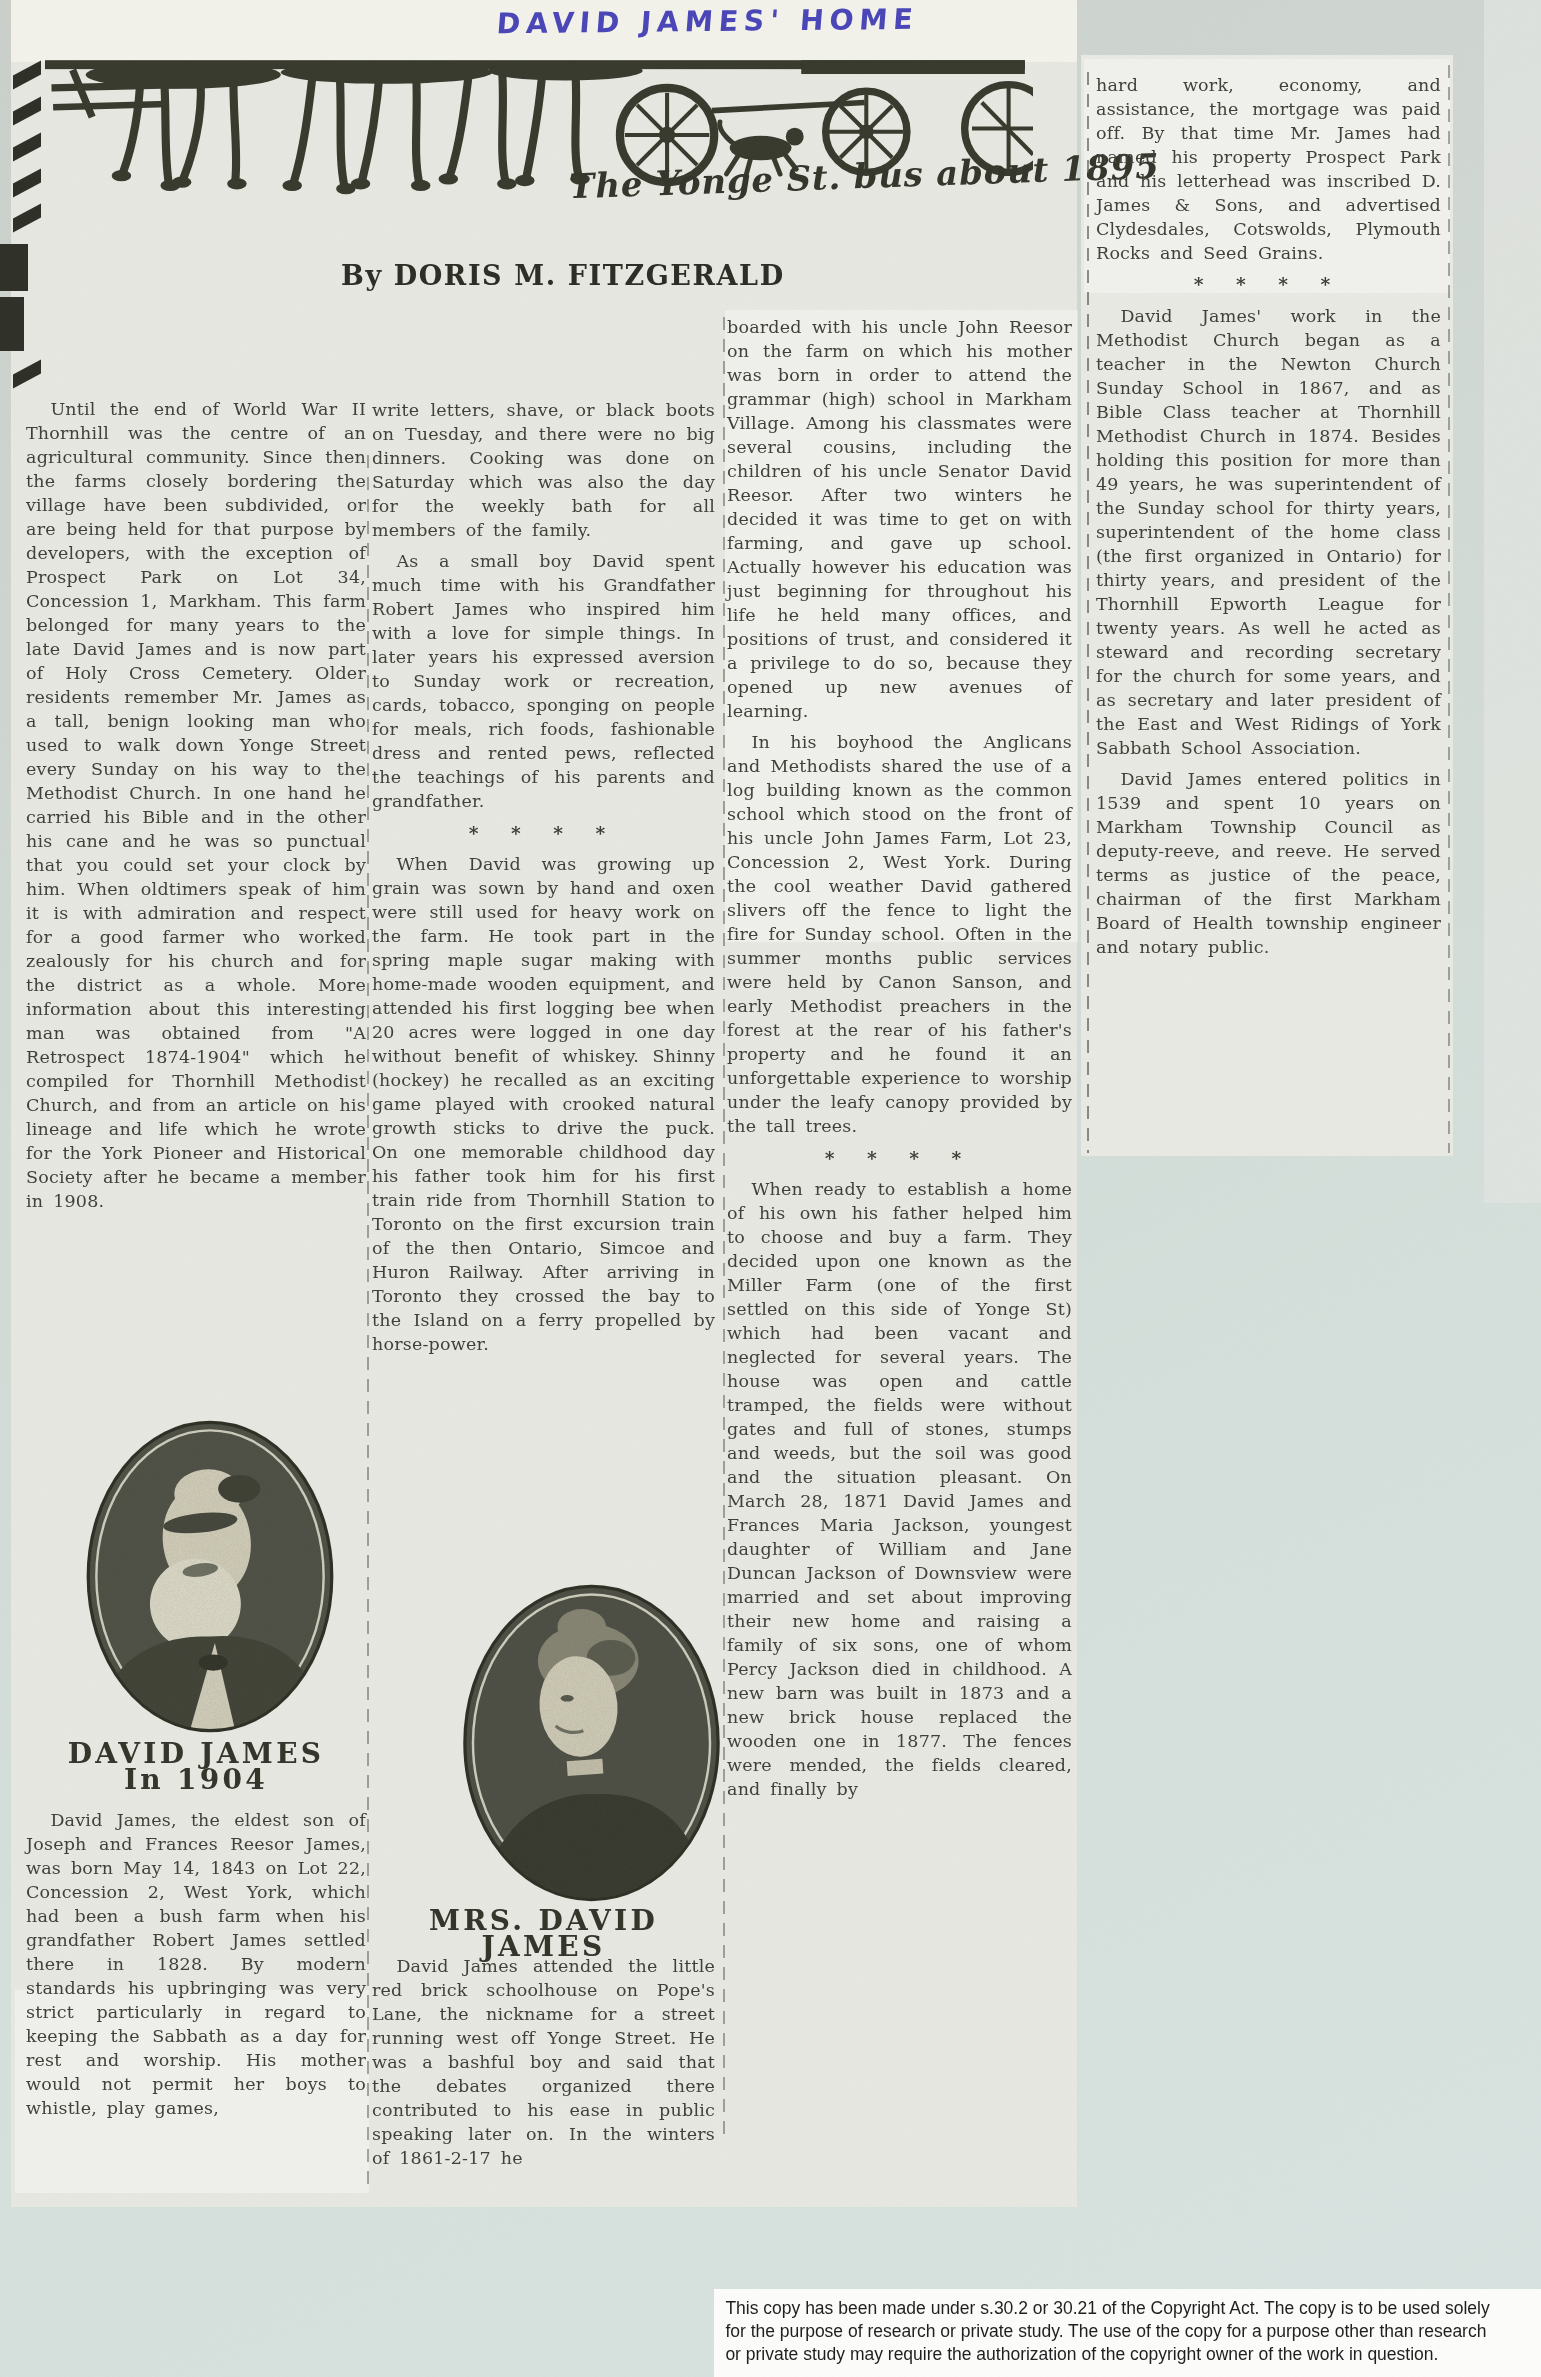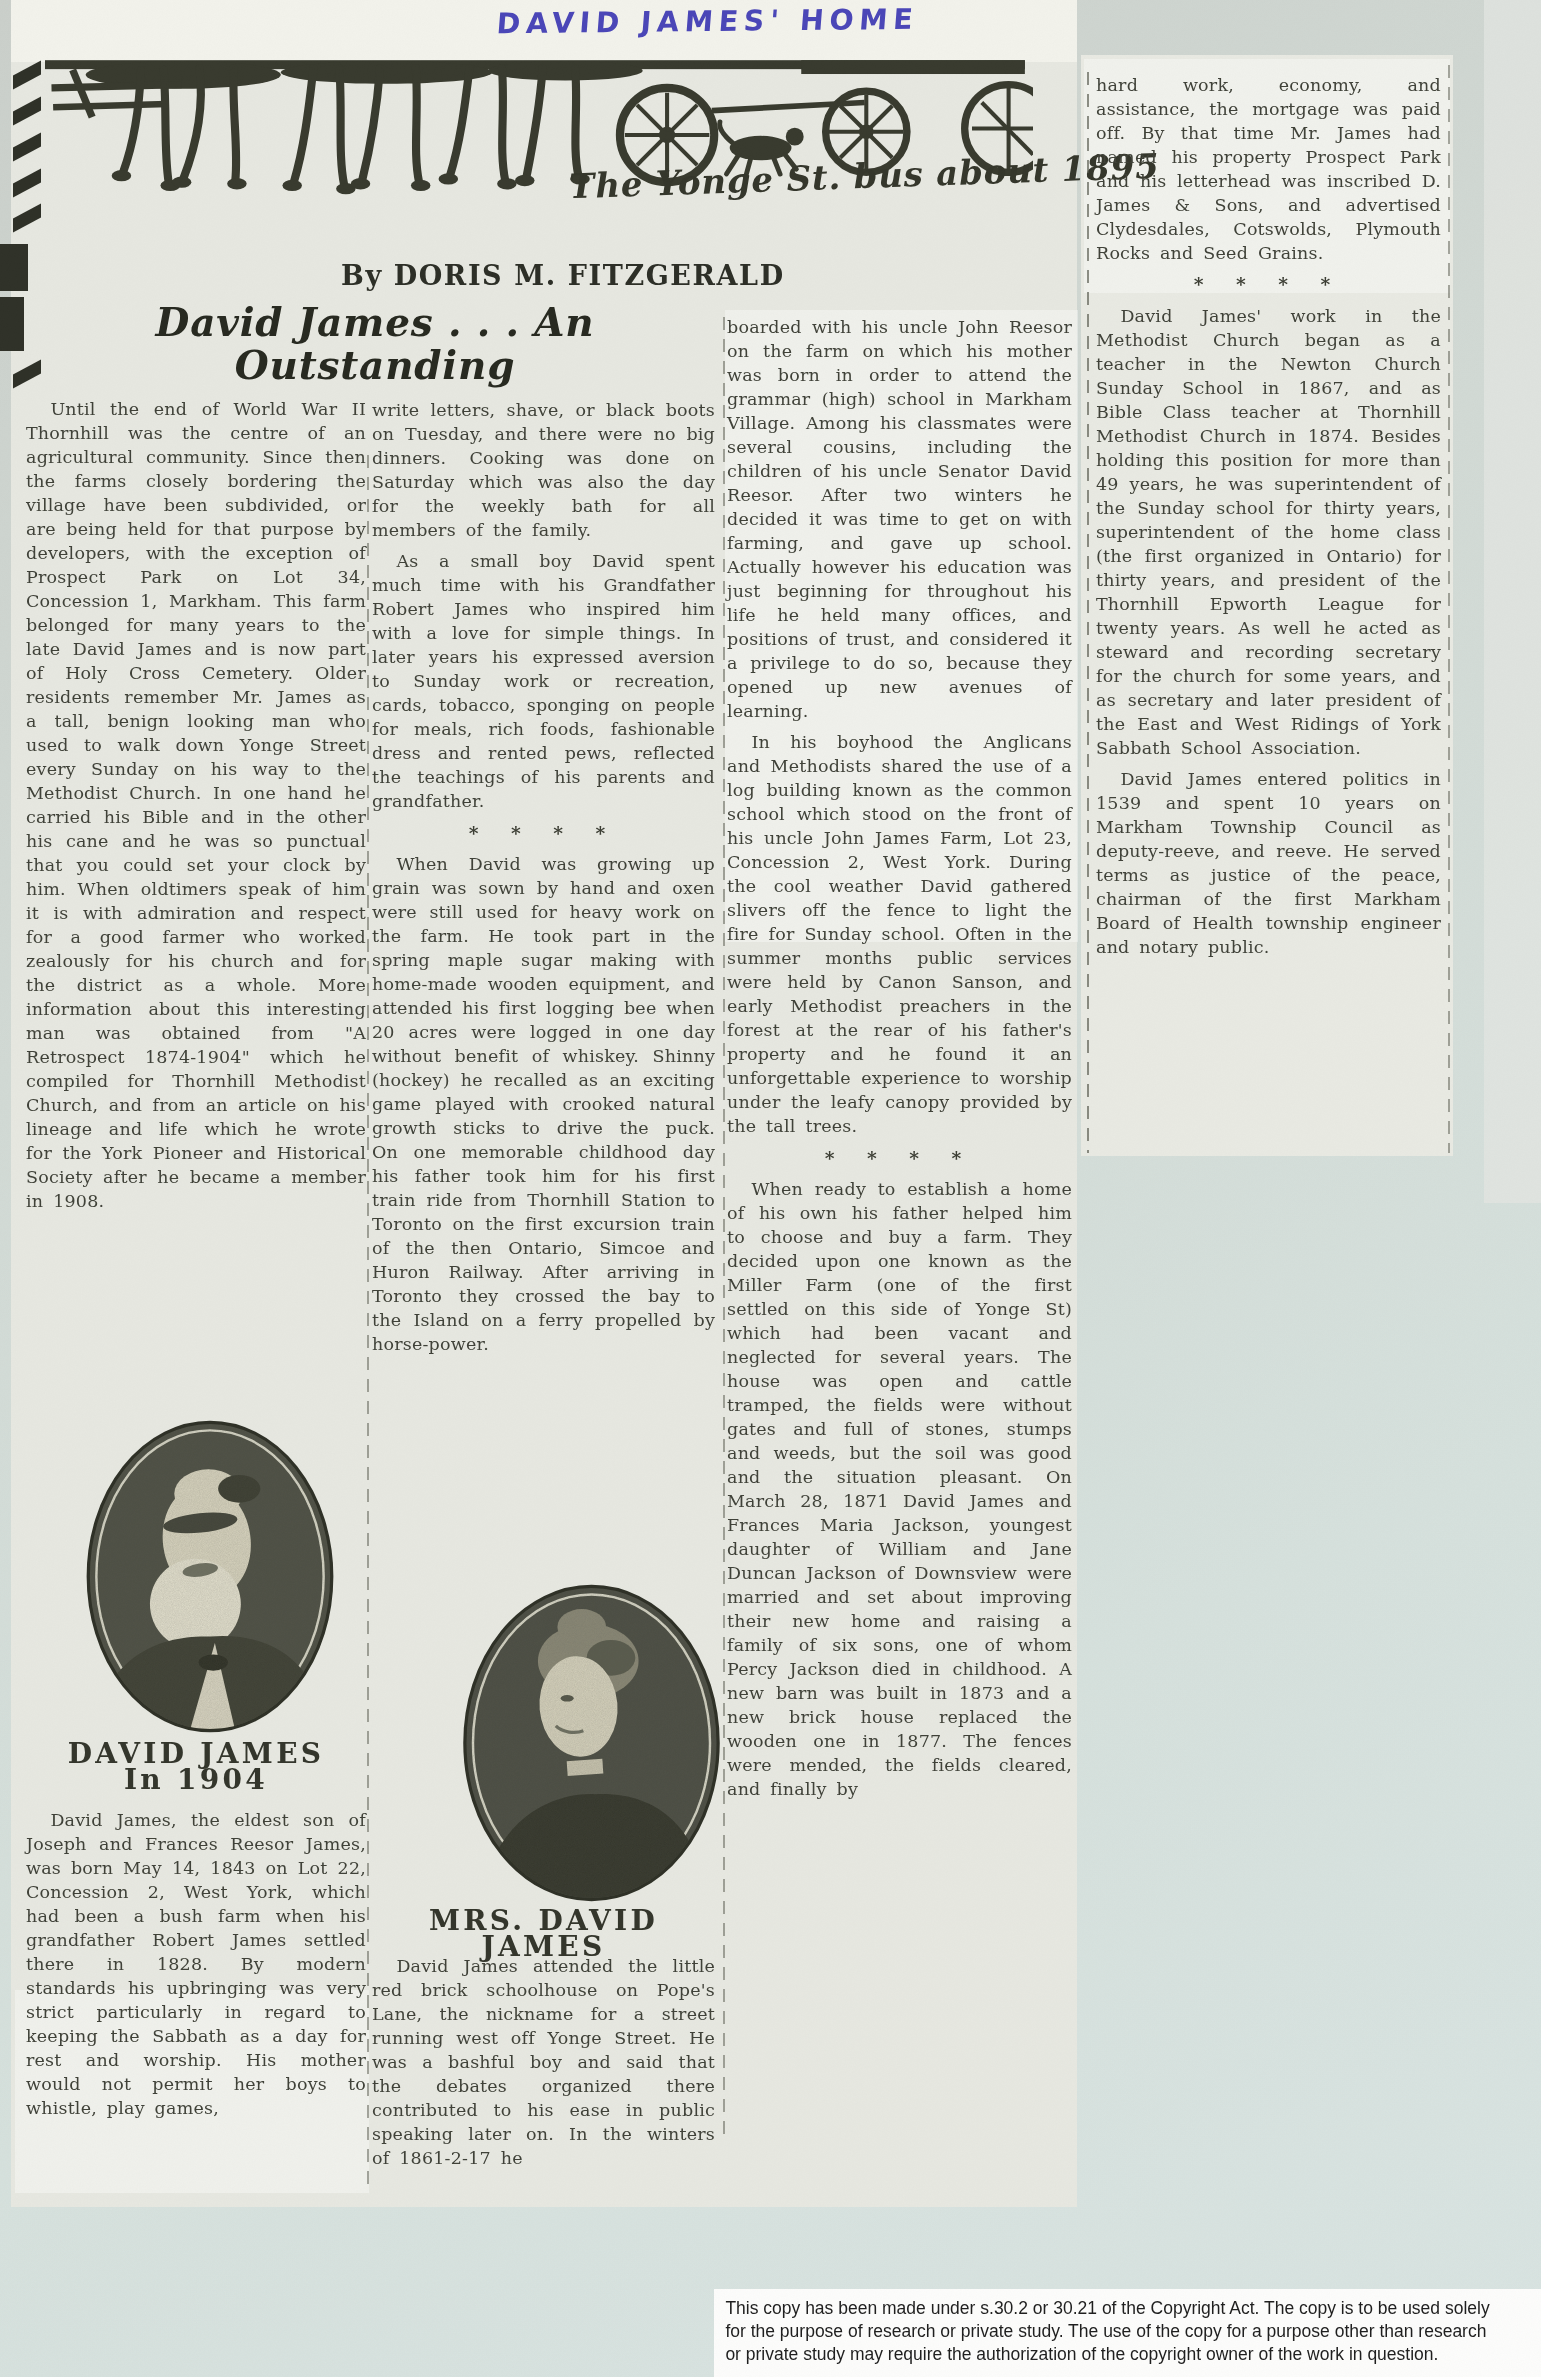--- a/index.html
+++ b/index.html
@@ -142,21 +142,20 @@
           <path d="M1140,84 L1215,84"></path>
           <path d="M1152,52 L1215,116"></path>
         </g>
     </g>
   </svg>
 
   <div class="bus-caption">The Yonge St. bus about 1895</div>
 
   <div class="byline">By DORIS M. FITZGERALD</div>
   <div class="headline">
-    <div>David James . . . An Outstanding</div>
   </div>
 
   <div class="vrule" style="left:367px;top:455px;height:1731px;"></div>
   <div class="vrule" style="left:723px;top:317px;height:1821px;"></div>
   <div class="vrule" style="left:1087px;top:72px;height:1081px;opacity:.65;"></div>
   <div class="vrule" style="left:1448px;top:65px;height:1088px;"></div>
 
   <div class="newscol" style="left:26px;top:397px;width:340px;">
     <p class="indent">Until the end of World War II Thornhill was the centre of an agricultural community. Since then the farms closely bordering the village have been subdivided, or are being held for that purpose by developers, with the exception of Prospect Park on Lot 34, Concession 1, Markham. This farm belonged for many years to the late David James and is now part of Holy Cross Cemetery. Older residents remember Mr. James as a tall, benign looking man who used to walk down Yonge Street every Sunday on his way to the Methodist Church. In one hand he carried his Bible and in the other his cane and he was so punctual that you could set your clock by him. When oldtimers speak of him it is with admiration and respect for a good farmer who worked zealously for his church and for the district as a whole. More information about this interesting man was obtained from "A Retrospect 1874-1904" which he compiled for Thornhill Methodist Church, and from an article on his lineage and life which he wrote for the York Pioneer and Historical Society after he became a member in 1908.</p>
   </div>

